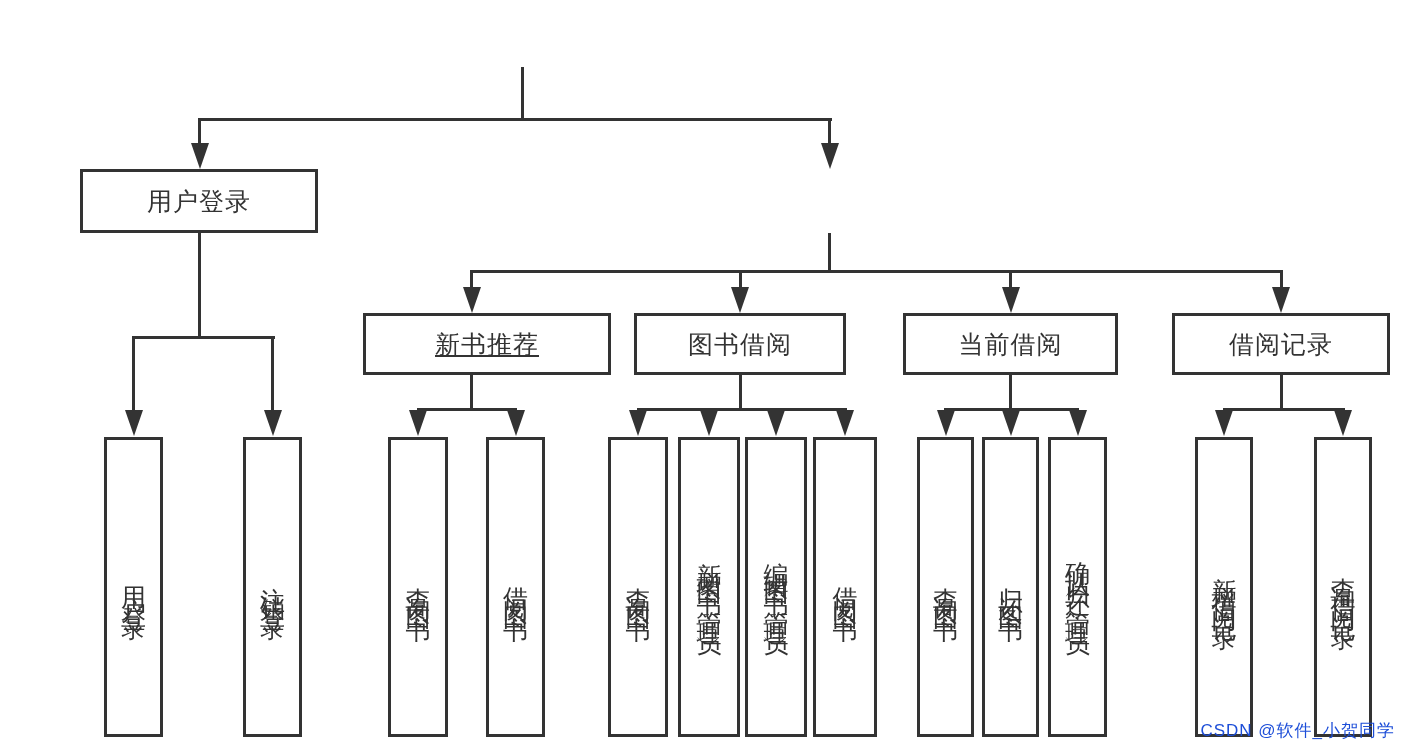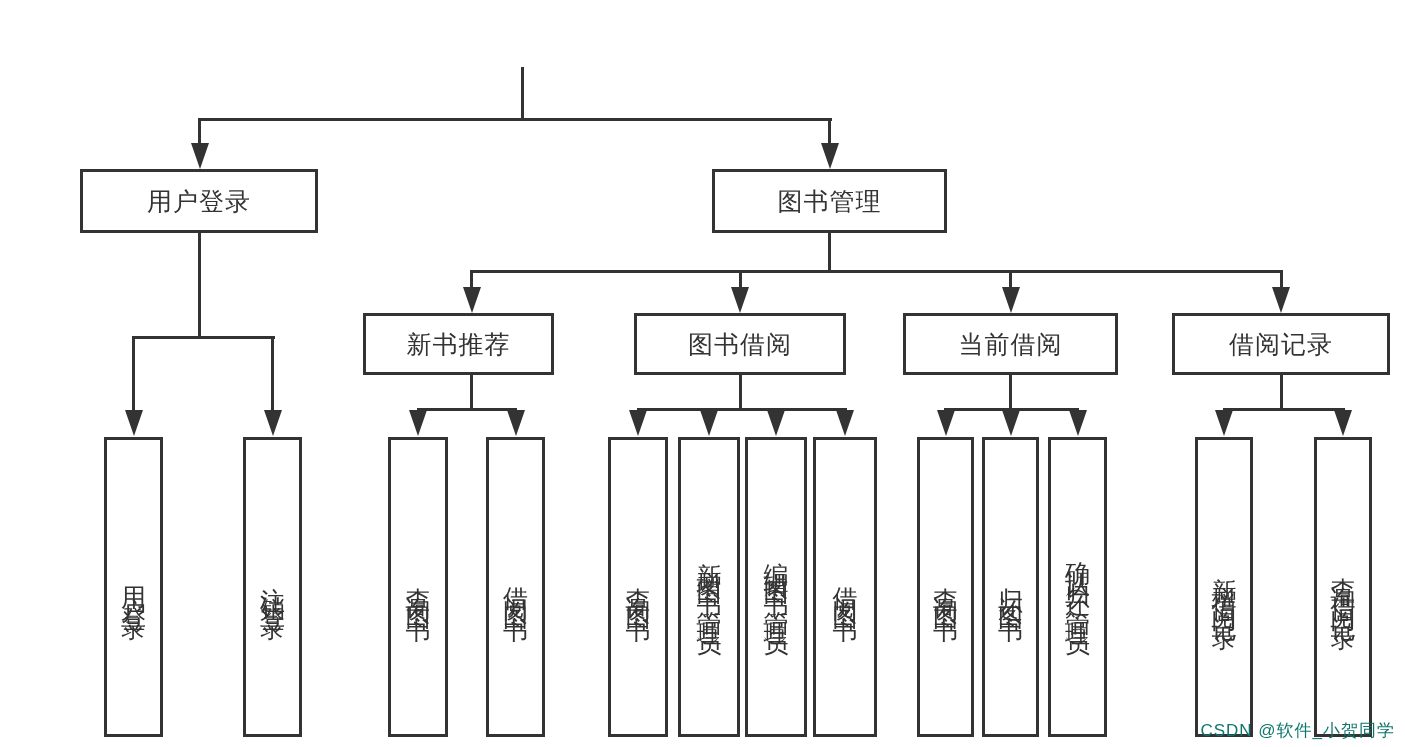--- a/index.html
+++ b/index.html
@@ -40,33 +40,32 @@
     border-left:9px solid transparent;
     border-right:9px solid transparent;
     border-top:26px solid #333333;
   }
   .watermark {
     position:absolute;
     right:10px;
     bottom:5px;
     font-size:17px;
     letter-spacing:1px;
-    color:#0f766e;
+    color:#1d4ed8;
   }
 </style>
 </head>
 <body>
 
 <div class="canvas">
 
 
   <div class="box" style="left:80px; top:169px; width:238px; height:64px;">用户登录</div>
-  <div class="box" style="left:712px; top:169px; width:235px; height:64px;">图书管理</div>
 
-  <div class="box" style="left:363px; top:313px; width:191px; height:62px;">新书推荐</div>
+  <div class="box" style="left:363px; top:313px; width:248px; height:62px;text-decoration:underline;">新书推荐</div>
   <div class="box" style="left:634px; top:313px; width:212px; height:62px;">图书借阅</div>
   <div class="box" style="left:903px; top:313px; width:215px; height:62px;">当前借阅</div>
   <div class="box" style="left:1172px; top:313px; width:218px; height:62px;">借阅记录</div>
 
   <div class="box vbox" style="left:104px; top:437px; width:59px; height:300px;">用户登录</div>
   <div class="box vbox" style="left:243px; top:437px; width:59px; height:300px;">注销登录</div>
 
   <div class="box vbox" style="left:388px; top:437px; width:60px; height:300px;">查询图书</div>
   <div class="box vbox" style="left:486px; top:437px; width:59px; height:300px;">借阅图书</div>
 

